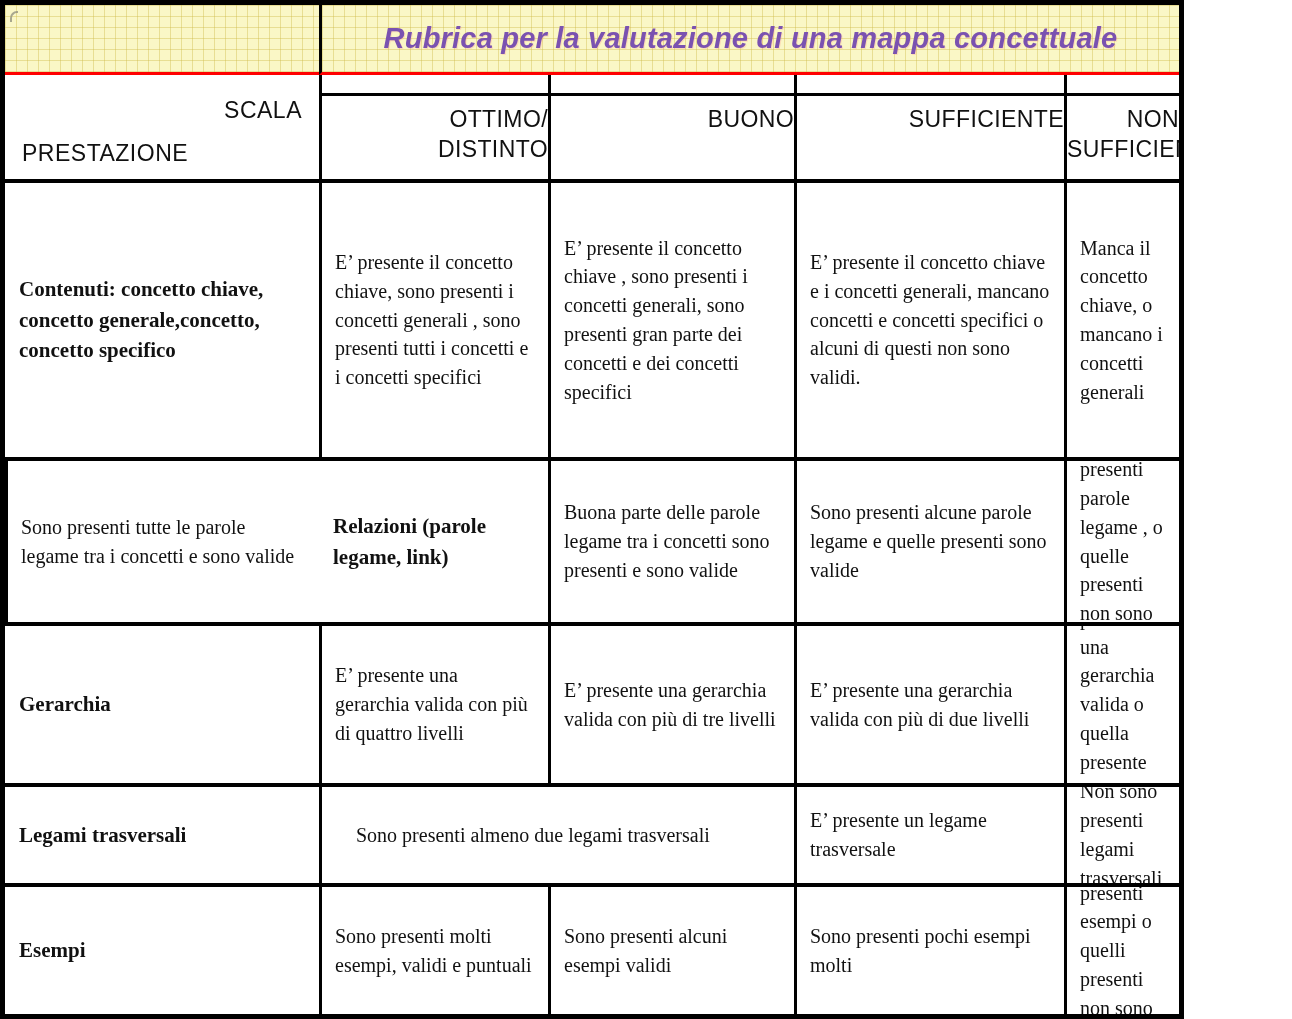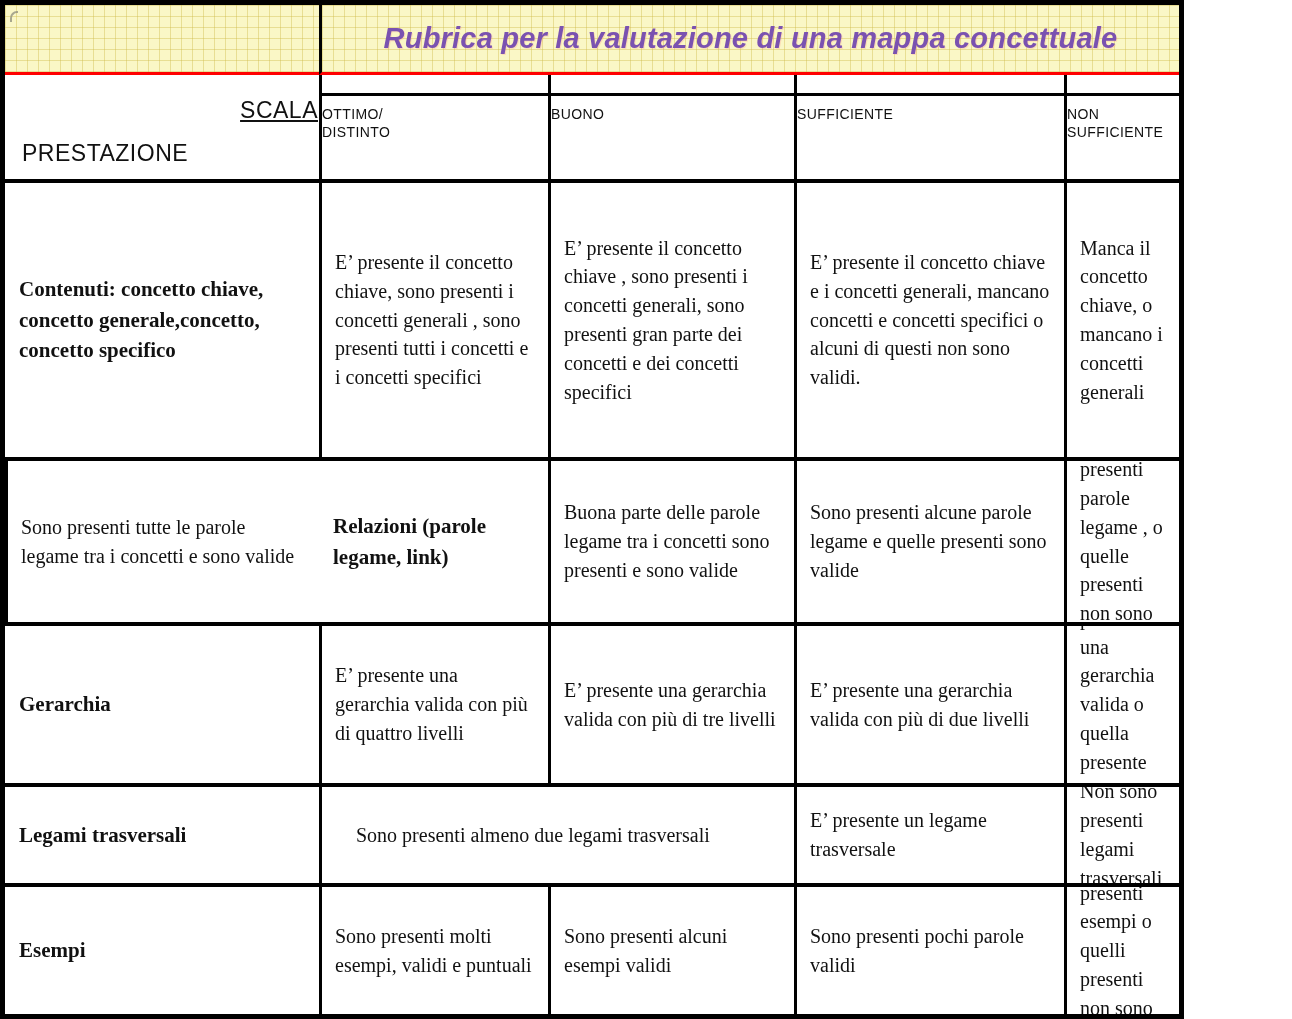--- a/index.html
+++ b/index.html
@@ -57,31 +57,31 @@
     opacity: 0.75;
   }
 
   
   .hdr {
     font-family: "Liberation Sans", "DejaVu Sans", sans-serif;
     background: #fff;
   }
   .hdr-left { position: relative; }
   .hdr-left .scala {
-    position: absolute; top: 22px; right: 1px;
-    font-size: 23px; letter-spacing: 0.5px; text-decoration: underline;
+    position: absolute; top: 22px; right: 17px;
+    font-size: 23px; letter-spacing: 0.5px;
   }
   .hdr-left .prestazione {
     position: absolute; bottom: 12px; left: 17px;
     font-size: 23px; letter-spacing: 0.5px;
   }
   .hdr-scale {
-    text-align: left;
+    text-align: right;
     padding-top: 30px;
-    font-size: 14px;
+    font-size: 23px;
     letter-spacing: 0.4px;
     white-space: pre-line;
     line-height: 1.3;
   }
   
   .hdr-scale::before {
     content: "";
     position: absolute;
     top: 18px; left: 0; right: 0;
     height: 3px;
@@ -147,16 +147,16 @@
   <div class="cell body-cell bl bt">Non e presente una gerarchia valida o quella presente ha un solo livello</div>
 
   <div class="cell label-cell bt">Legami trasversali</div>
   <div class="cell body-cell bl bt span2 merged">Sono presenti almeno due legami trasversali</div>
   <div class="cell body-cell bl bt">E’ presente un legame trasversale</div>
   <div class="cell body-cell bl bt">Non sono presenti legami trasversali</div>
 
   <div class="cell label-cell bt">Esempi</div>
   <div class="cell body-cell bl bt">Sono presenti molti esempi, validi e puntuali</div>
   <div class="cell body-cell bl bt">Sono presenti alcuni esempi validi</div>
-  <div class="cell body-cell bl bt">Sono presenti pochi parole validi</div>
+  <div class="cell body-cell bl bt">Sono presenti pochi esempi molti</div>
   <div class="cell body-cell bl bt">Non sono presenti esempi o quelli presenti non sono validi</div>
 
 </div>
 
 </body></html>

